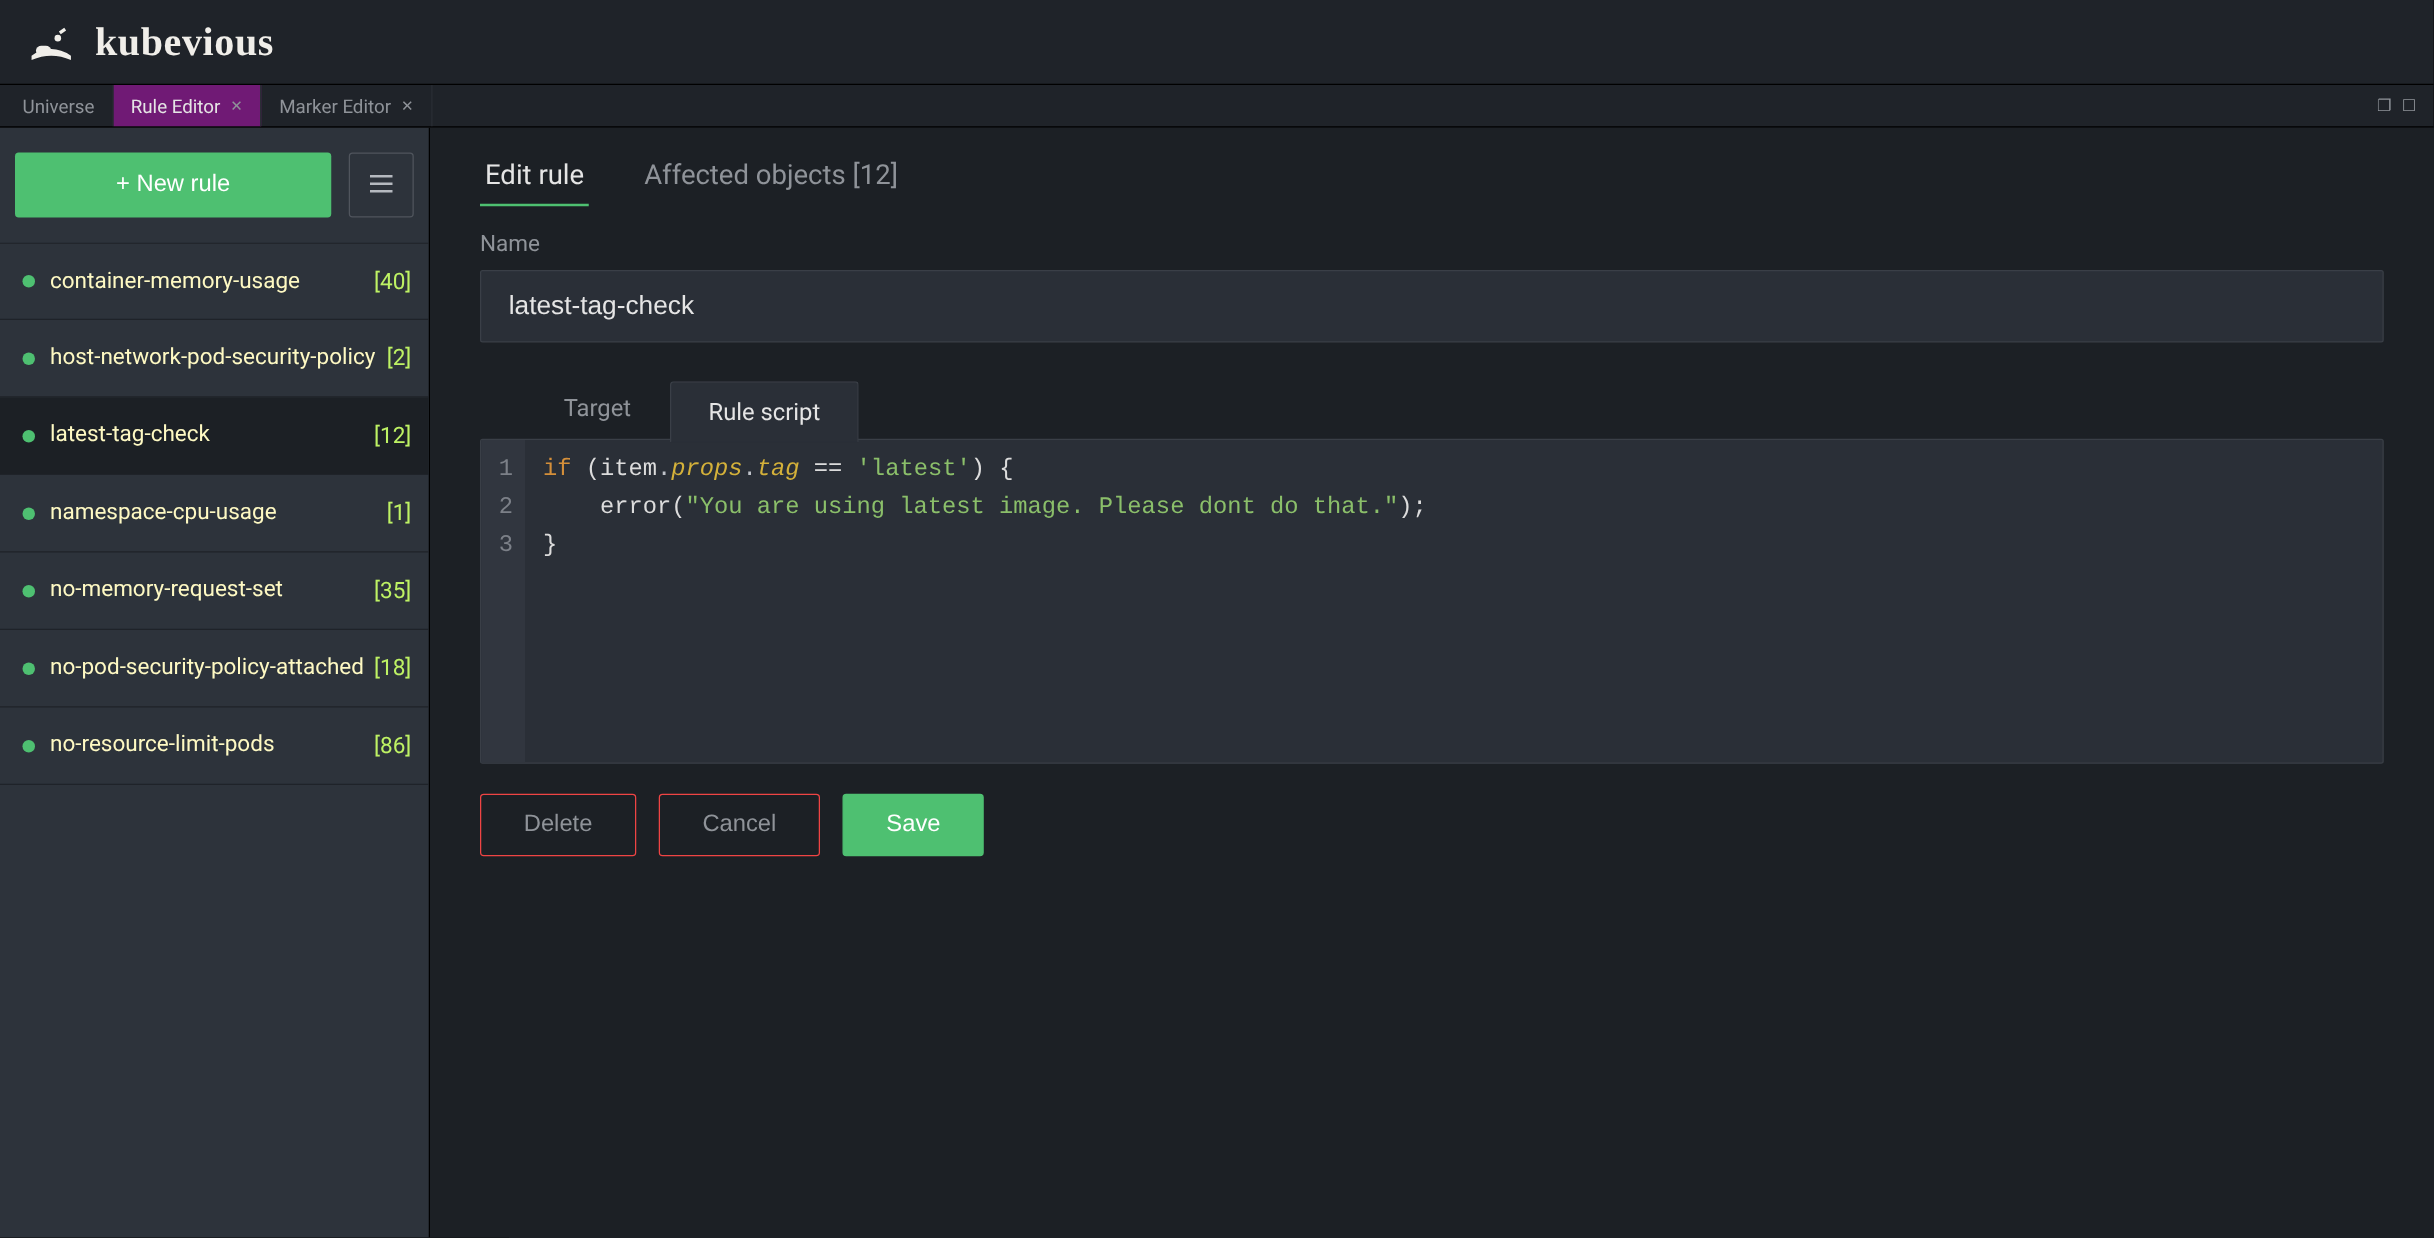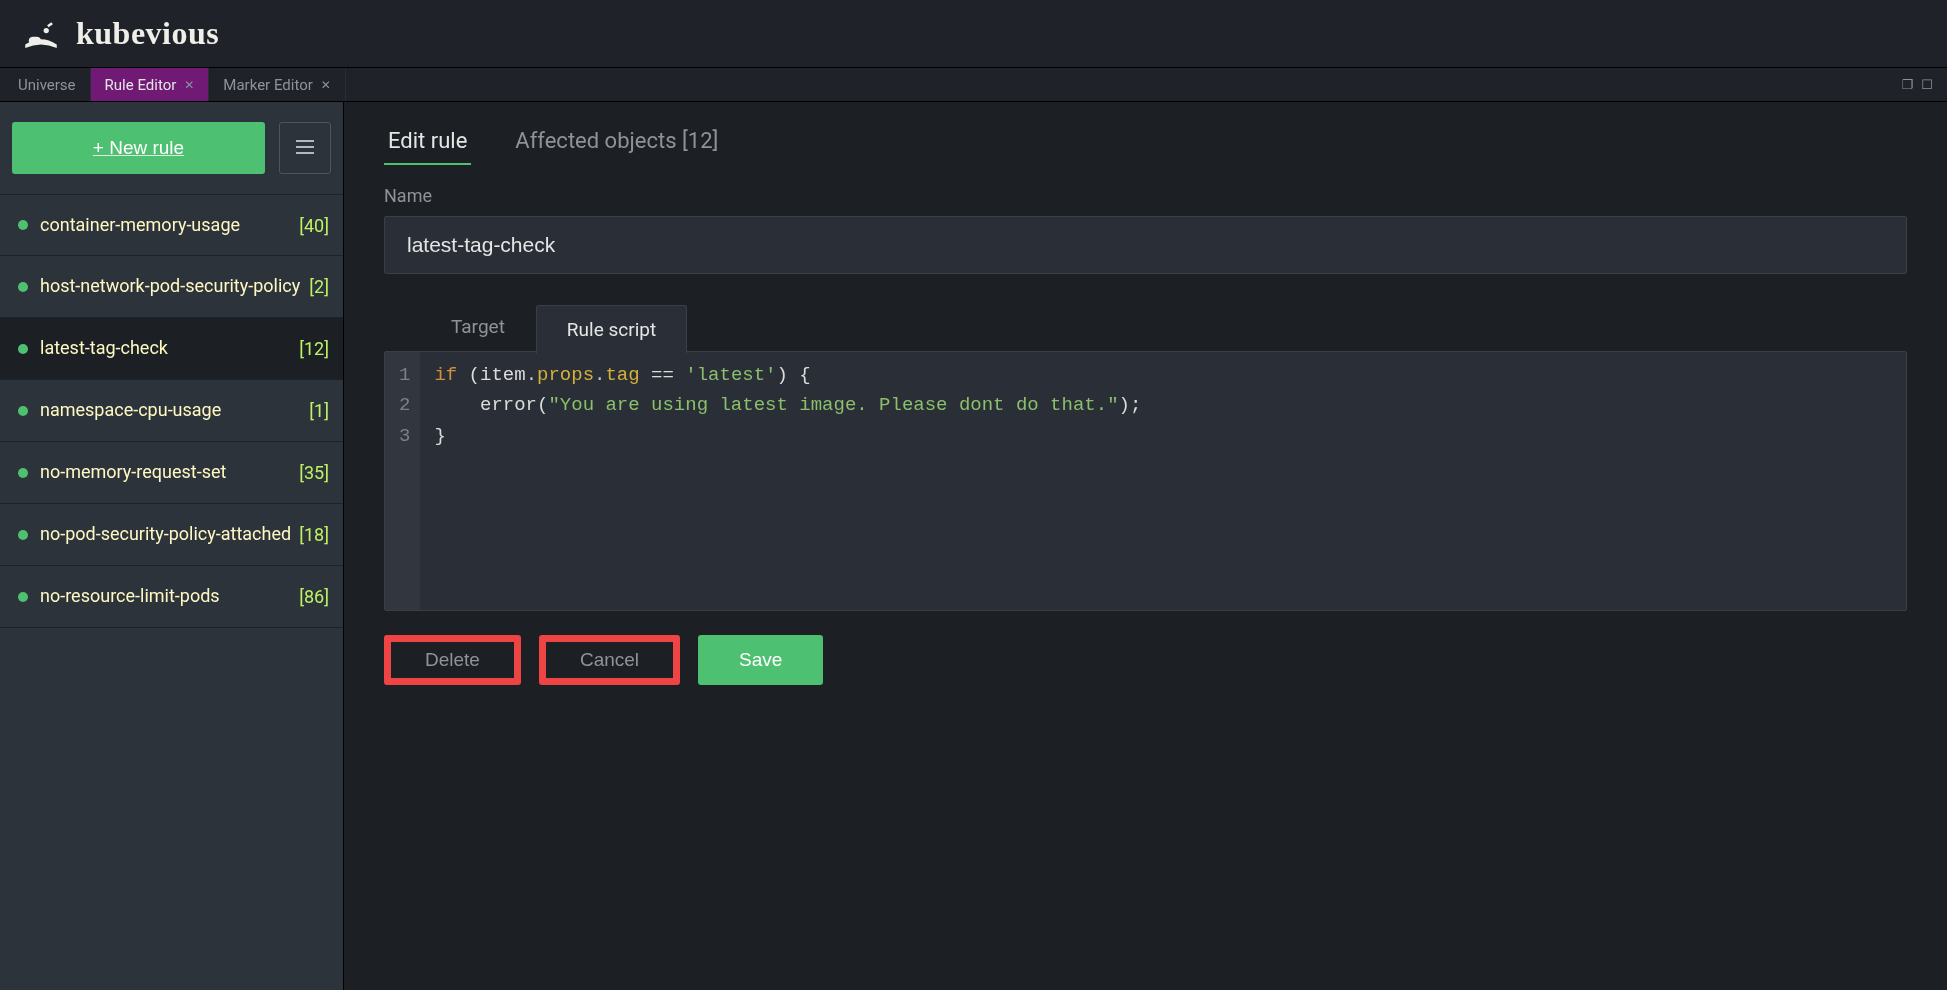--- a/index.html
+++ b/index.html
@@ -60,21 +60,20 @@
   .body { display: flex; flex: 1; min-height: 0; background: #2d333b; }
   .sidebar {
     width: 344px;
     background: #2d333b;
     display: flex; flex-direction: column;
     border-right: 1px solid #000;
   }
   .sidebar-top {
     display: flex; align-items: flex-start; gap: 14px;
     padding: 20px 12px;
-    text-decoration: underline;
   }
   .btn-new {
     flex: 1;
     background: #4ec071;
     color: #fff;
     border: none;
     border-radius: 3px;
     height: 52px;
     font-size: 19px;
     font-weight: 500;
@@ -194,21 +193,21 @@
     text-align: right;
     padding: 8px 10px 8px 14px;
     user-select: none;
   }
   .code {
     padding: 8px 14px;
     white-space: pre;
     color: #dcdcdc;
   }
   .tok-kw { color: #d48f3a; }
-  .tok-prop { color: #d4b13a; }
+  .tok-prop { color: #d4b13a; font-style: italic; }
   .tok-str { color: #8bbf6a; }
   .tok-dot { color: #bfc3c9; }
   .enable-row {
     display: flex; align-items: center; gap: 16px;
     margin-top: 26px;
     font-size: 20px;
   }
   .enable-box {
     width: 34px; height: 34px;
     border: 1px solid #3a3f47;
@@ -222,21 +221,21 @@
   .action-row {
     display: flex; gap: 18px;
     margin-top: 24px;
   }
   .btn {
     height: 50px;
     padding: 0 34px;
     font-size: 19px;
     border-radius: 3px;
     cursor: pointer;
-    border: 7px solid #ef4444;
+    border: 1px solid #ef4444;
     background: transparent;
     color: #8f9399;
   }
   .btn.primary {
     background: #4ec071;
     border-color: #4ec071;
     color: #fff;
   }
 </style>
 </head>

